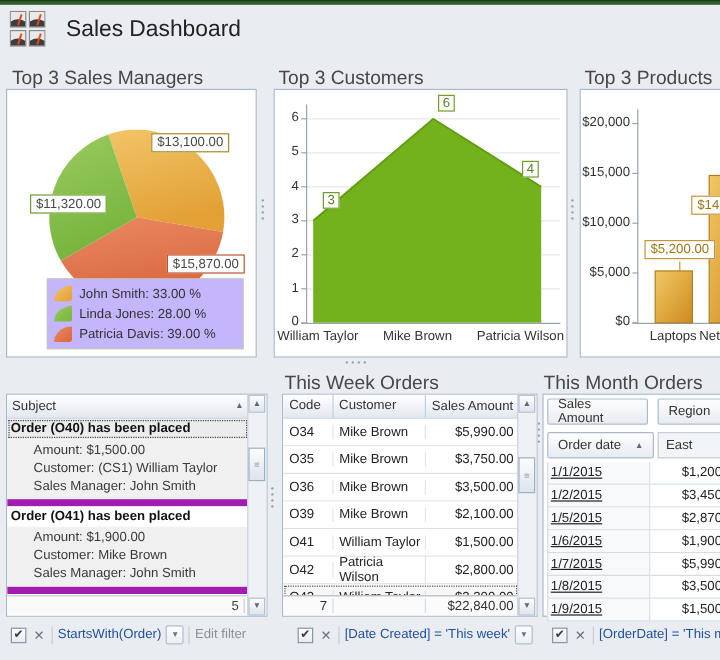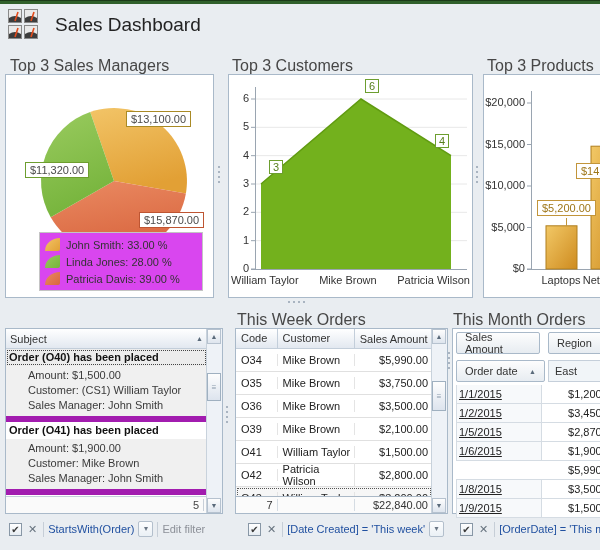--- a/index.html
+++ b/index.html
@@ -10,21 +10,21 @@
   #app-title{left:55px;top:14px;font-size:19px;color:#232323;}
   #app-icon{left:8px;top:9px;width:30px;height:30px;}
   .panel-title{font-size:16px;color:#474747;}
   .panel-box{background:#FFF;border:1px solid #A9B9C9;box-sizing:border-box;}
 
   
   #pie-box{left:5px;top:74px;width:209px;height:224px;}
   #pie-svg{position:absolute;left:0;top:0;}
   .pie-label{position:absolute;background:#FFF;border:1px solid #999;color:#4A4A4A;
     font-size:11px;padding:1px 4px;white-space:nowrap;}
-  #pie-legend{position:absolute;left:33px;top:157px;width:152px;background:#d946ef;
+  #pie-legend{position:absolute;left:33px;top:157px;width:152px;background:#c4b5fd;
     border:1px solid #C4C4C4;padding:3px 5px;}
   .legend-row{display:flex;align-items:center;height:17px;}
   .legend-swatch{width:15px;height:13px;margin-right:6px;border-radius:100% 0 2px 0;}
   .legend-text{font-size:11px;color:#333;white-space:nowrap;}
 
   #area-box{left:228px;top:74px;width:245px;height:224px;}
   #area-svg{position:absolute;left:26px;top:0;overflow:visible;}
   #area-yticks div{position:absolute;left:0;width:20px;text-align:right;font-size:11px;color:#333;}
   #area-xlabels{position:absolute;left:2px;right:2px;top:199px;display:flex;
     justify-content:space-between;font-size:11px;color:#333;}
@@ -389,20 +389,21 @@
     </div>
     <div class="pvt-row" style="top:94px;">
       <div class="pvt-date">1/5/2015</div>
       <div class="pvt-val">$2,870.00</div>
     </div>
     <div class="pvt-row" style="top:113px;">
       <div class="pvt-date">1/6/2015</div>
       <div class="pvt-val">$1,900.00</div>
     </div>
     <div class="pvt-row" style="top:132px;">
+      <div class="pvt-date">1/7/2015</div>
       <div class="pvt-val">$5,990.00</div>
     </div>
     <div class="pvt-row" style="top:151px;">
       <div class="pvt-date">1/8/2015</div>
       <div class="pvt-val">$3,500.00</div>
     </div>
     <div class="pvt-row" style="top:170px;">
       <div class="pvt-date">1/9/2015</div>
       <div class="pvt-val">$1,500.00</div>
     </div>

